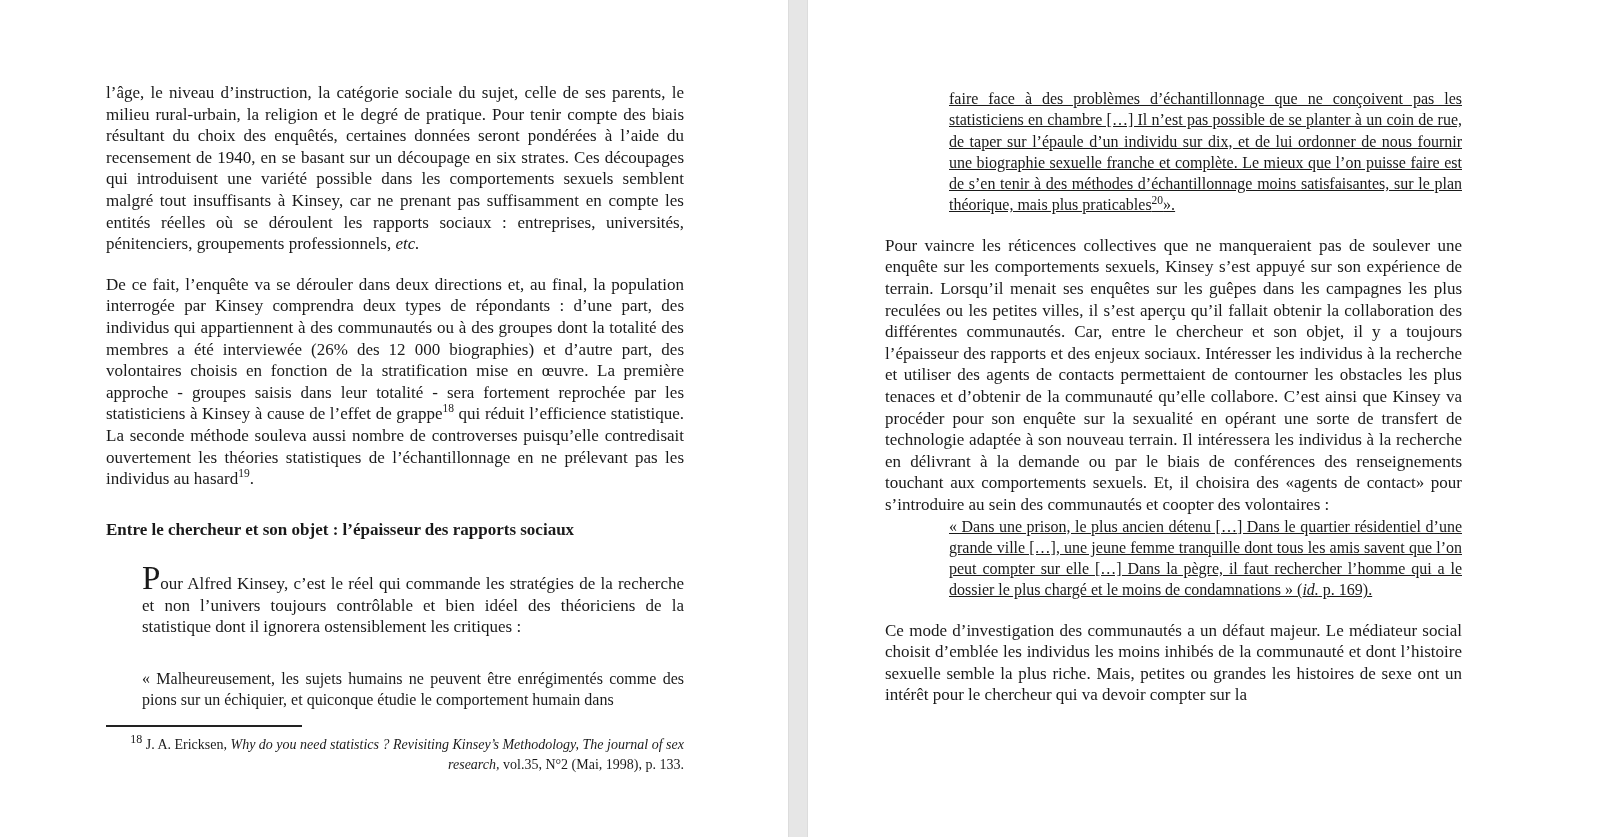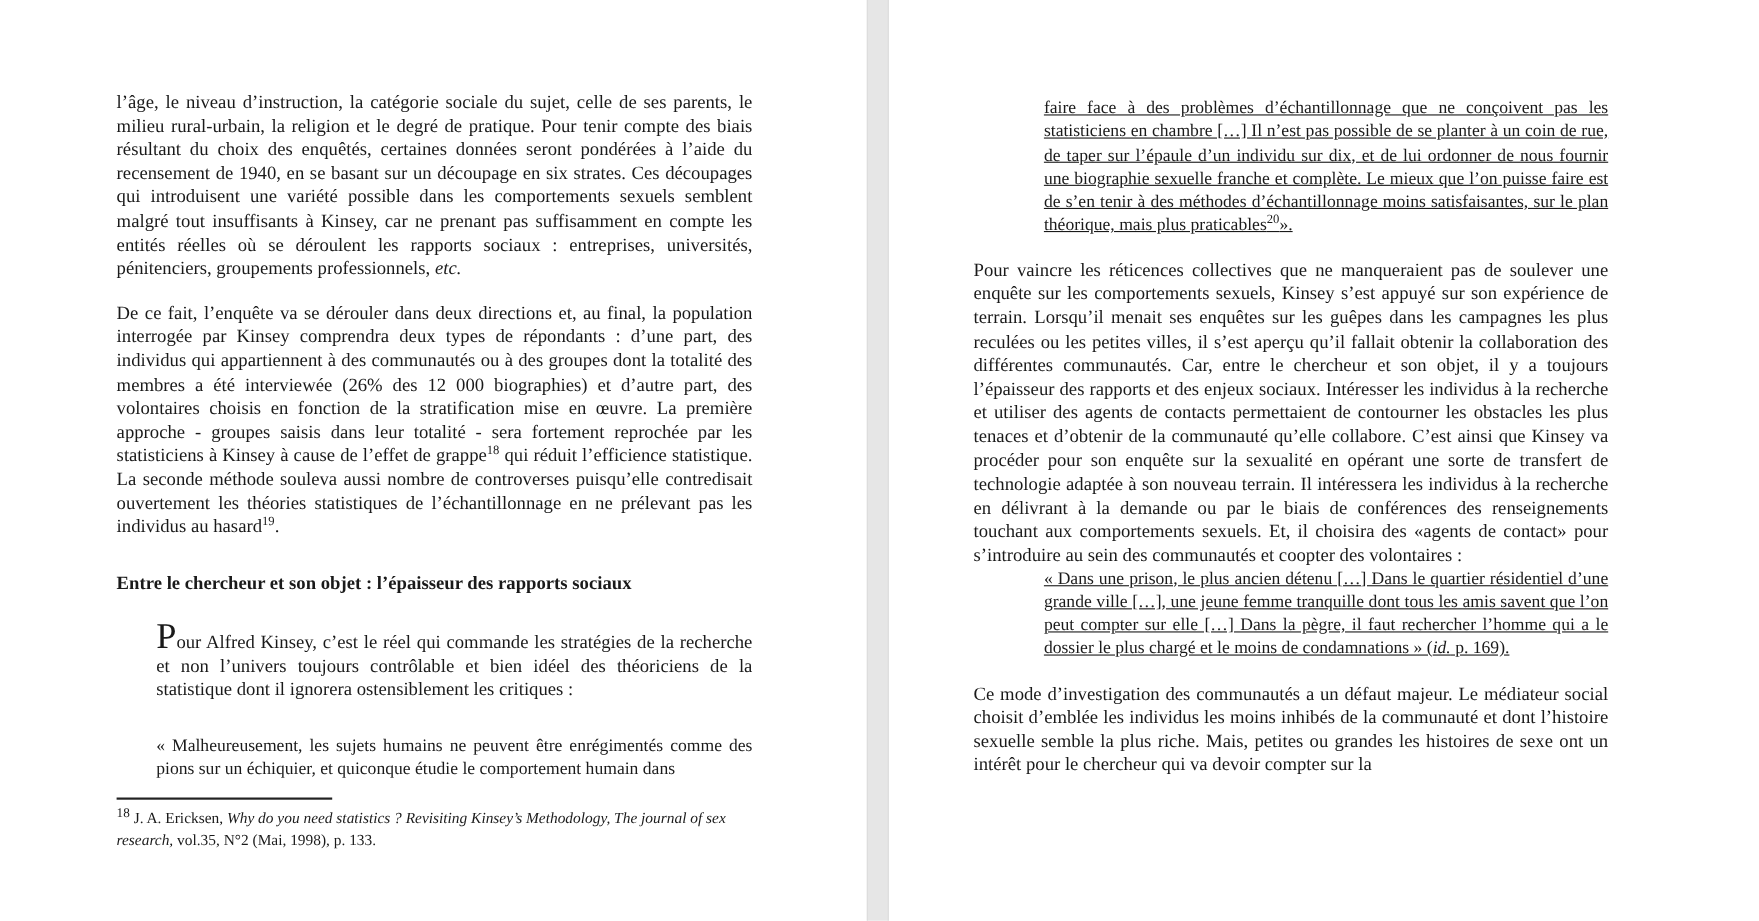--- a/index.html
+++ b/index.html
@@ -52,21 +52,21 @@
     line-height: 21.3px;
   }
   .bq-left  { margin-left: 36px; }
   .bq-right { margin-left: 64px; text-decoration: underline; }
   .bq-gap { margin-top: 30px; }
   .bq-gap-sm { }
   .initial-cap {
     font-size: 33px;
     line-height: 0;
   }
-  .footnotes { text-align: left; }
+  .footnotes { text-align: right; }
   .fn-block-left  { margin-top: 14px; }
   .fn-block-right { margin-top: 26px; }
   .fn-rule {
     width: 196px;
     height: 0;
     border-top: 2px solid #222222;
     margin: 0 0 8px 0;
   }
   .footnote {
     font-size: 14px;

